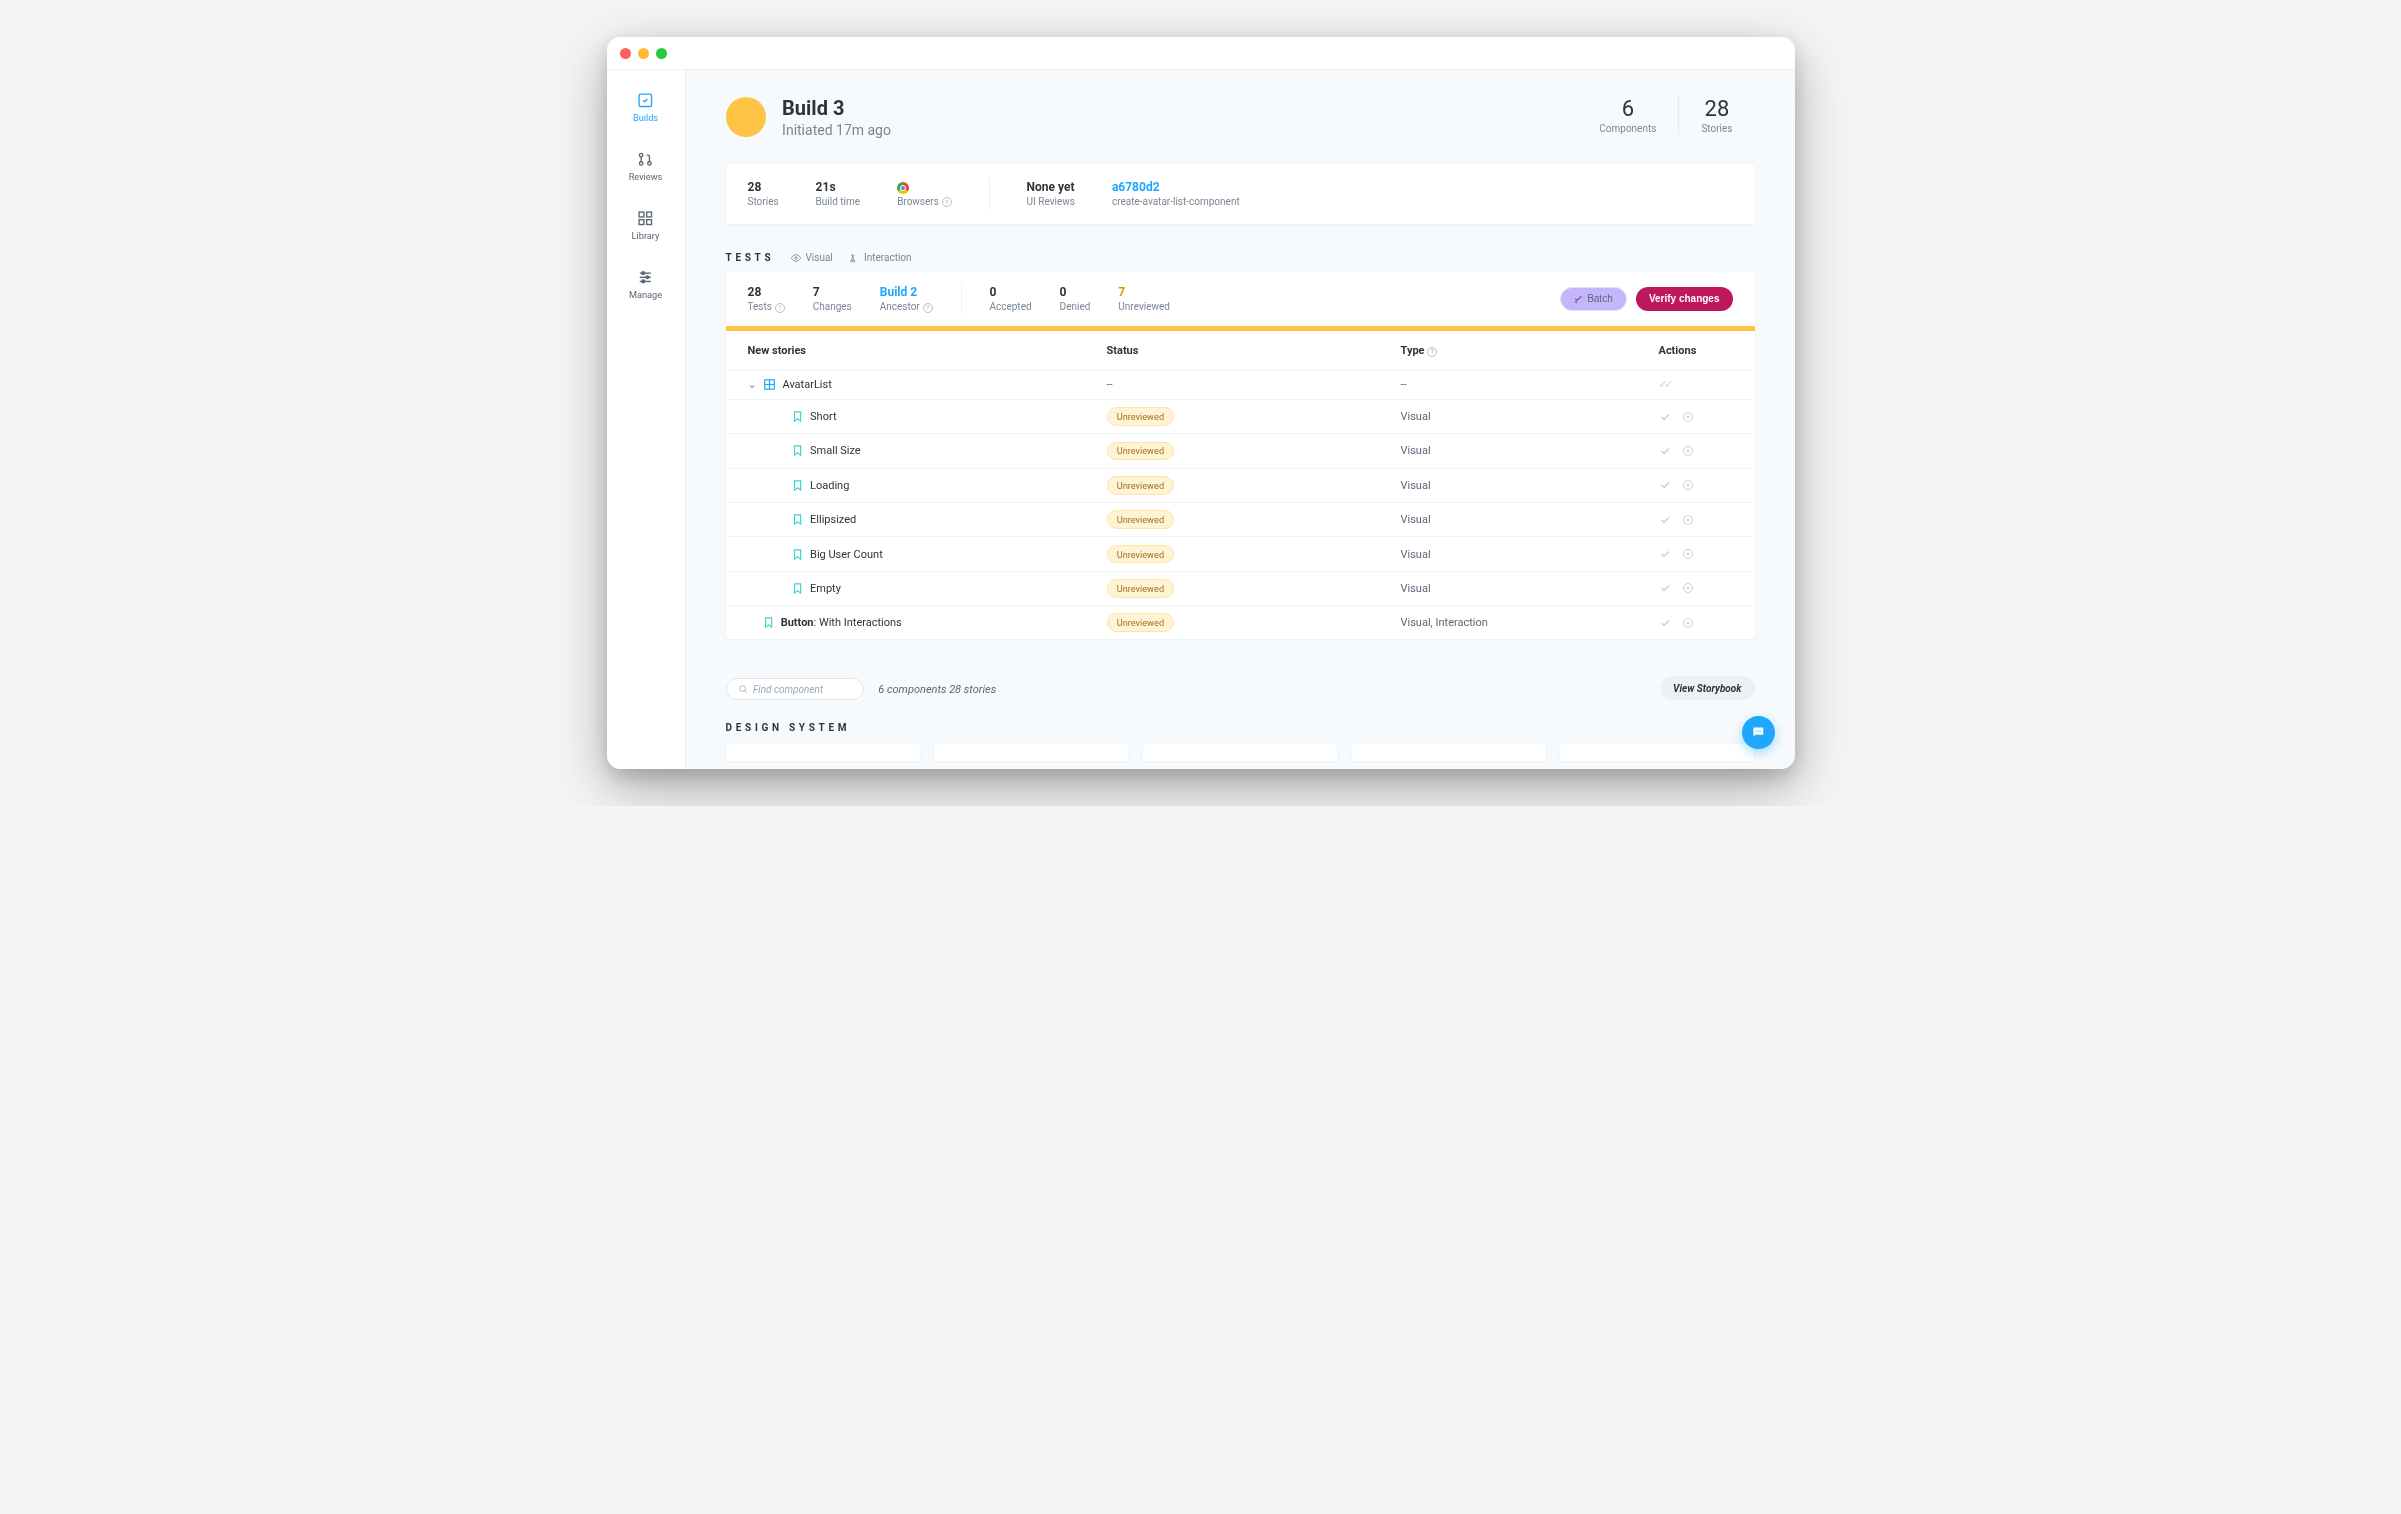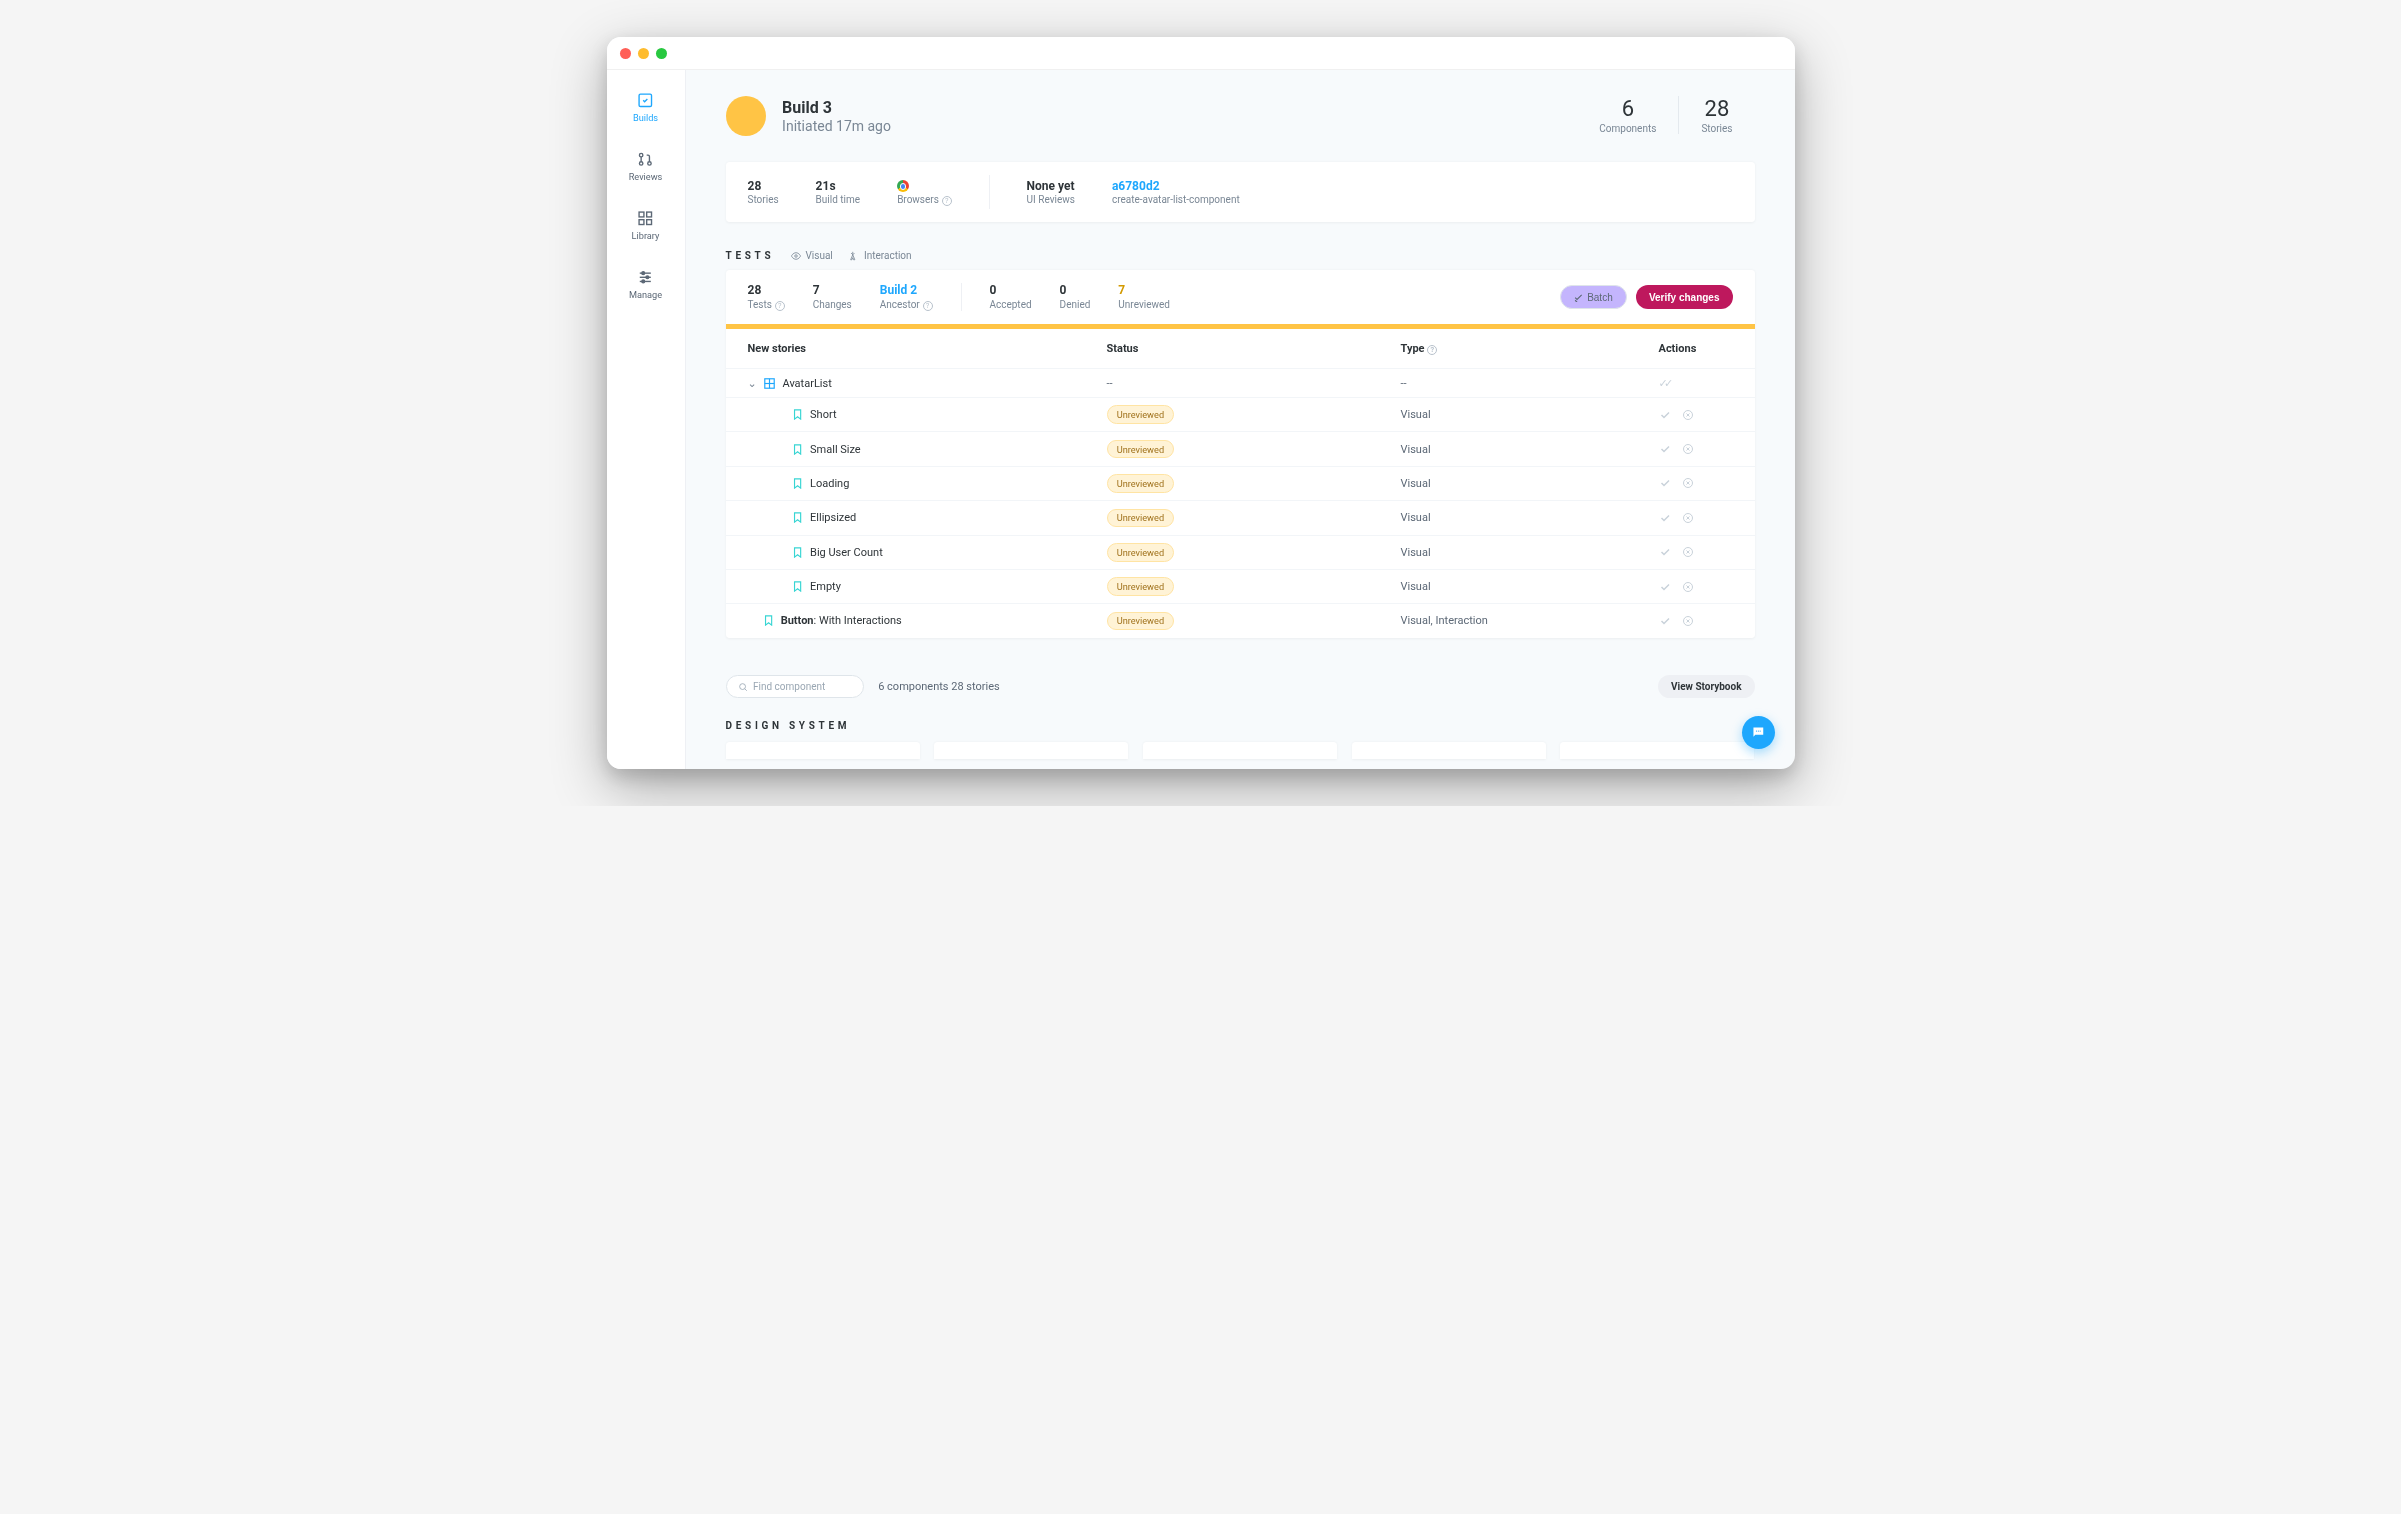--- a/index.html
+++ b/index.html
@@ -61,21 +61,21 @@
 .main {
   flex: 1;
   overflow-y: auto;
   padding: 26px 40px 18.4px 40px;
   position: relative;
 }
 
 .header { display: flex; justify-content: space-between; align-items: flex-start; margin-bottom: 26px; }
 .header-left { display: flex; gap: 16.6px; align-items: center; }
 .build-badge { width: 40px; height: 40px; border-radius: 50%; background: #ffc445; flex-shrink: 0; }
-.build-title { font-size: 16px; font-weight: 700; color: #2e3438; }
+.build-title { font-size: 20px; font-weight: 700; color: #2e3438; }
 .build-sub { font-size: 14px; color: #7a8795; margin-top: 1.8px; }
 
 .header-right { display: flex; }
 .stat-block { text-align: center; padding: 0 22px; }
 .stat-block + .stat-block { border-left: 0.9px solid #e4e9ee; }
 .stat-num { font-size: 22px; font-weight: 400; color: #2e3438; }
 .stat-lab { font-size: 10px; color: #7a8795; margin-top: 1.8px; }
 
 .info-card {
   background: #fff;
@@ -125,21 +125,21 @@
 .indent { width: 22px; }
 .component-icon { width: 11px; height: 11px; color: #1ea7fd; }
 .story-icon { width: 9.2px; height: 11px; color: #37d5d3; }
 .row-title { color: #2e3438; }
 .row-title .bold { font-weight: 700; }
 .badge { display: inline-block; font-size: 9.2px; padding: 2.8px 9.2px; border-radius: 11px; background: #fff3d6; color: #a0721c; border: 0.9px solid #ffe4a3; }
 .row-actions { display: flex; gap: 11px; color: #c9d2da; }
 .row-actions svg { width: 12px; height: 12px; cursor: pointer; }
 .row-actions .double { letter-spacing: -3.7px; }
 
-.footer { display: flex; align-items: center; justify-content: space-between; margin-bottom: 22px; }
+.footer { display: flex; align-items: flex-end; justify-content: space-between; margin-bottom: 22px; font-style: italic; }
 .footer-left { display: flex; align-items: center; gap: 14.7px; }
 .search-pill { display: flex; align-items: center; gap: 5.5px; border: 0.9px solid #dfe5ea; border-radius: 18.4px; padding: 4.6px 11px; font-size: 10px; color: #9aa7b3; width: 138px; background: #fff; }
 .footer-text { font-size: 11px; color: #5c6876; }
 .view-sb { font-size: 10px; font-weight: 700; color: #2e3438; background: #eef0f4; padding: 6.4px 13px; border-radius: 18.4px; cursor: pointer; }
 
 .section-title { font-size: 10px; font-weight: 700; letter-spacing: 3.7px; color: #2e3438; margin-bottom: 11px; }
 
 .grid-previews { display: flex; gap: 14.7px; }
 .preview-card { flex: 1; height: 16.6px; background: #fff; border-radius: 3.7px 3.7px 0 0; box-shadow: 0 0.9px 2.8px rgba(0,0,0,0.05); }
 

